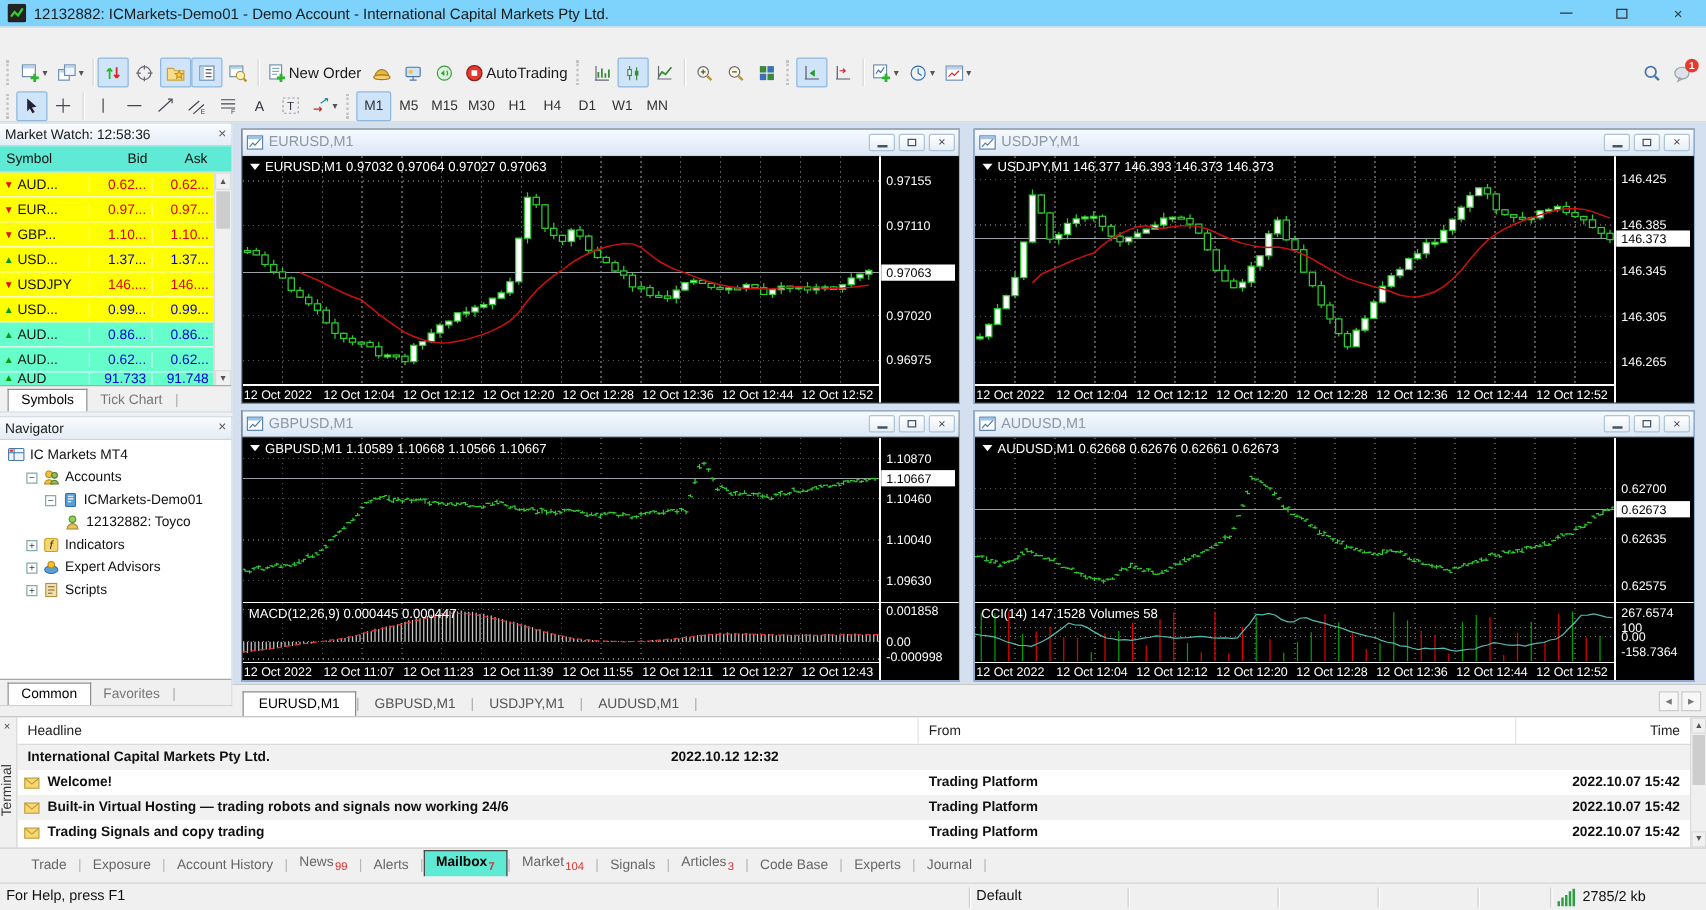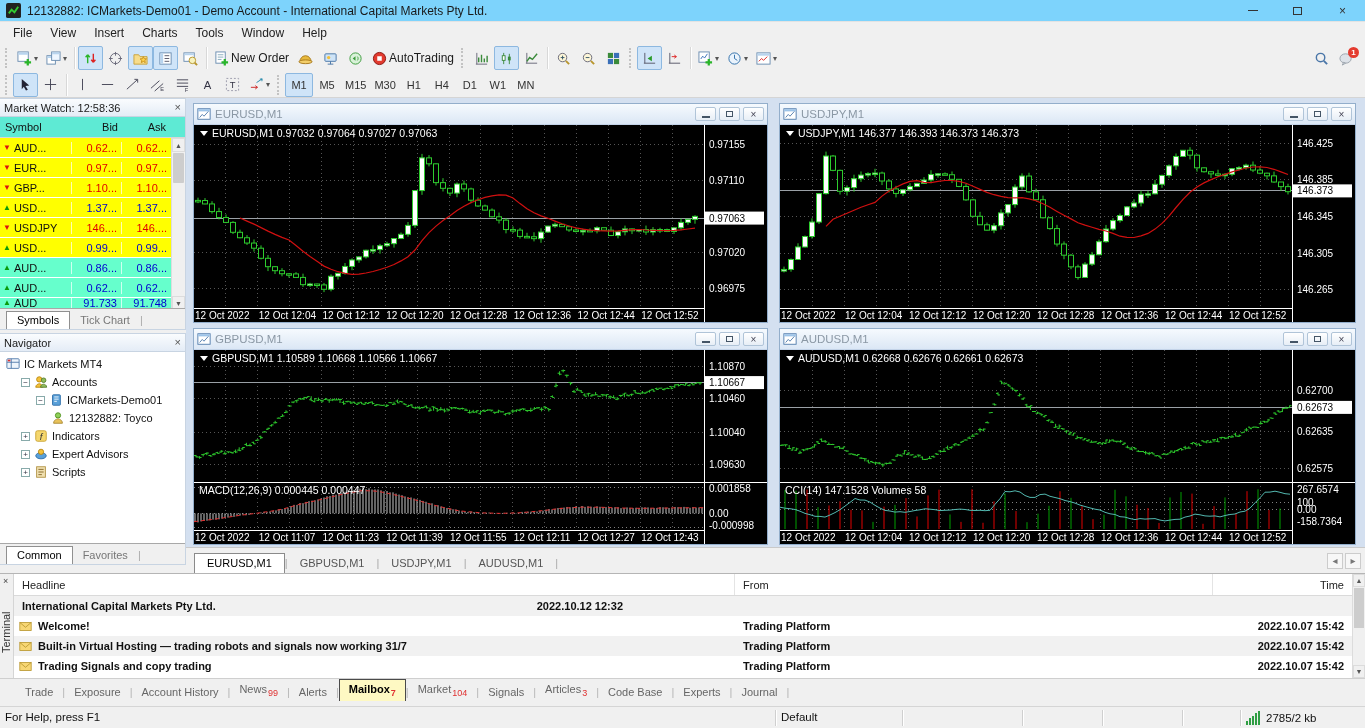--- a/index.html
+++ b/index.html
@@ -107,21 +107,21 @@
   .term-row:nth-child(odd){background:#f1f1f1;}
   .tr-headline{width:721px;display:flex;align-items:center;gap:6px;padding-left:5px;overflow:hidden;white-space:nowrap;}
   .tr-from{width:478px;padding-left:8px;white-space:nowrap;overflow:hidden;}
   .tr-time{width:139px;text-align:right;padding-right:8px;}
   #term-scroll{position:absolute;right:0;top:0;width:13px;height:104px;background:#f0f0f0;border-left:1px solid #dcdcdc;}
   #term-scroll .sb-btn{height:13px;display:flex;align-items:center;justify-content:center;font-size:7px;color:#555;border:1px solid #dcdcdc;}
   #term-scroll .sb-thumb{margin:1px;height:40px;background:#cdcdcd;}
   #term-scroll .sb-down{position:absolute;bottom:0;left:0;right:0;}
   #term-tabs{position:absolute;left:0;top:104px;width:1365px;height:24px;background:#f0f0f0;border-top:1px solid #cfcfcf;display:flex;align-items:flex-end;padding-left:16px;}
   .ttab{padding:3px 9px 4px;font-size:11px;color:#666;position:relative;white-space:nowrap;}
-  .ttab.active{background:#fef9c3;border:1px solid #4a4a4a;border-bottom:none;color:#000;font-weight:bold;}
+  .ttab.active{background:#5eead4;border:1px solid #4a4a4a;border-bottom:none;color:#000;font-weight:bold;}
   .ttab .badge{color:#e03030;font-size:9px;vertical-align:sub;margin-left:1px;}
   .ttab-sep{color:#b5b5b5;padding-bottom:4px;}
 
   #resize-strip{position:absolute;left:0;top:701px;width:1365px;height:5px;background:#f0f0f0;}
 
   
   #statusbar{position:absolute;left:0;top:706px;width:1365px;height:22px;background:#f0f0f0;border-top:1px solid #d5d5d5;font-size:11.5px;color:#111;text-decoration:underline;}
   #statusbar .help{position:absolute;left:5px;top:4px;}
   .sb-div{position:absolute;top:3px;height:16px;width:0;border-left:1px solid #cfcfcf;border-right:1px solid #ffffff;}
   #statusbar .profile{position:absolute;left:781px;top:4px;}
@@ -148,29 +148,20 @@
         </div>
       <div class="title-btn">
           <span class="glyph-rest"></span>
         </div>
       <div class="title-btn">
           <span>×</span>
         </div>
     </div>
   </div>
 
-  <div id="menubar">
-      <div class="menu-item">File</div>
-      <div class="menu-item">View</div>
-      <div class="menu-item">Insert</div>
-      <div class="menu-item">Charts</div>
-      <div class="menu-item">Tools</div>
-      <div class="menu-item">Window</div>
-      <div class="menu-item">Help</div>
-    </div>
 
   <div id="toolbar1" class="toolbar">
     <span class="tb-grip"></span>
     <div class="tb-btn">
         <span class="ic">
           <svg viewBox="0 0 16 16" class="svgic">
             <rect x="1" y="1" width="11" height="10" fill="#fff" stroke="#6b8db0"></rect>
             <rect x="1.5" y="1.5" width="10" height="2.5" fill="#b8d4ee"></rect>
             <path d="M8 12h7M11.5 8.5v7" stroke="#2ab52a" stroke-width="2.4" fill="none"></path>
           </svg>
@@ -2343,21 +2334,21 @@
           <div class="tr-time">2022.10.07 15:42</div>
         </div>
         <div class="term-row">
           <div class="tr-headline">
             <span>
               <svg viewBox="0 0 16 16" class="svgic" style="width: 13px; height: 13px;">
                 <rect x="1" y="3" width="14" height="10" fill="#f7d674" stroke="#b8962e"></rect>
                 <path d="M1 3l7 6 7-6" fill="none" stroke="#b8962e"></path>
               </svg>
             </span>
-            <span>Built-in Virtual Hosting — trading robots and signals now working 31/7</span>
+            <span>Built-in Virtual Hosting — trading robots and signals now working 24/6</span>
           </div>
           <div class="tr-from">Trading Platform</div>
           <div class="tr-time">2022.10.07 15:42</div>
         </div>
         <div class="term-row">
           <div class="tr-headline">
             <span>
               <svg viewBox="0 0 16 16" class="svgic" style="width: 13px; height: 13px;">
                 <rect x="1" y="3" width="14" height="10" fill="#f7d674" stroke="#b8962e"></rect>
                 <path d="M1 3l7 6 7-6" fill="none" stroke="#b8962e"></path>

